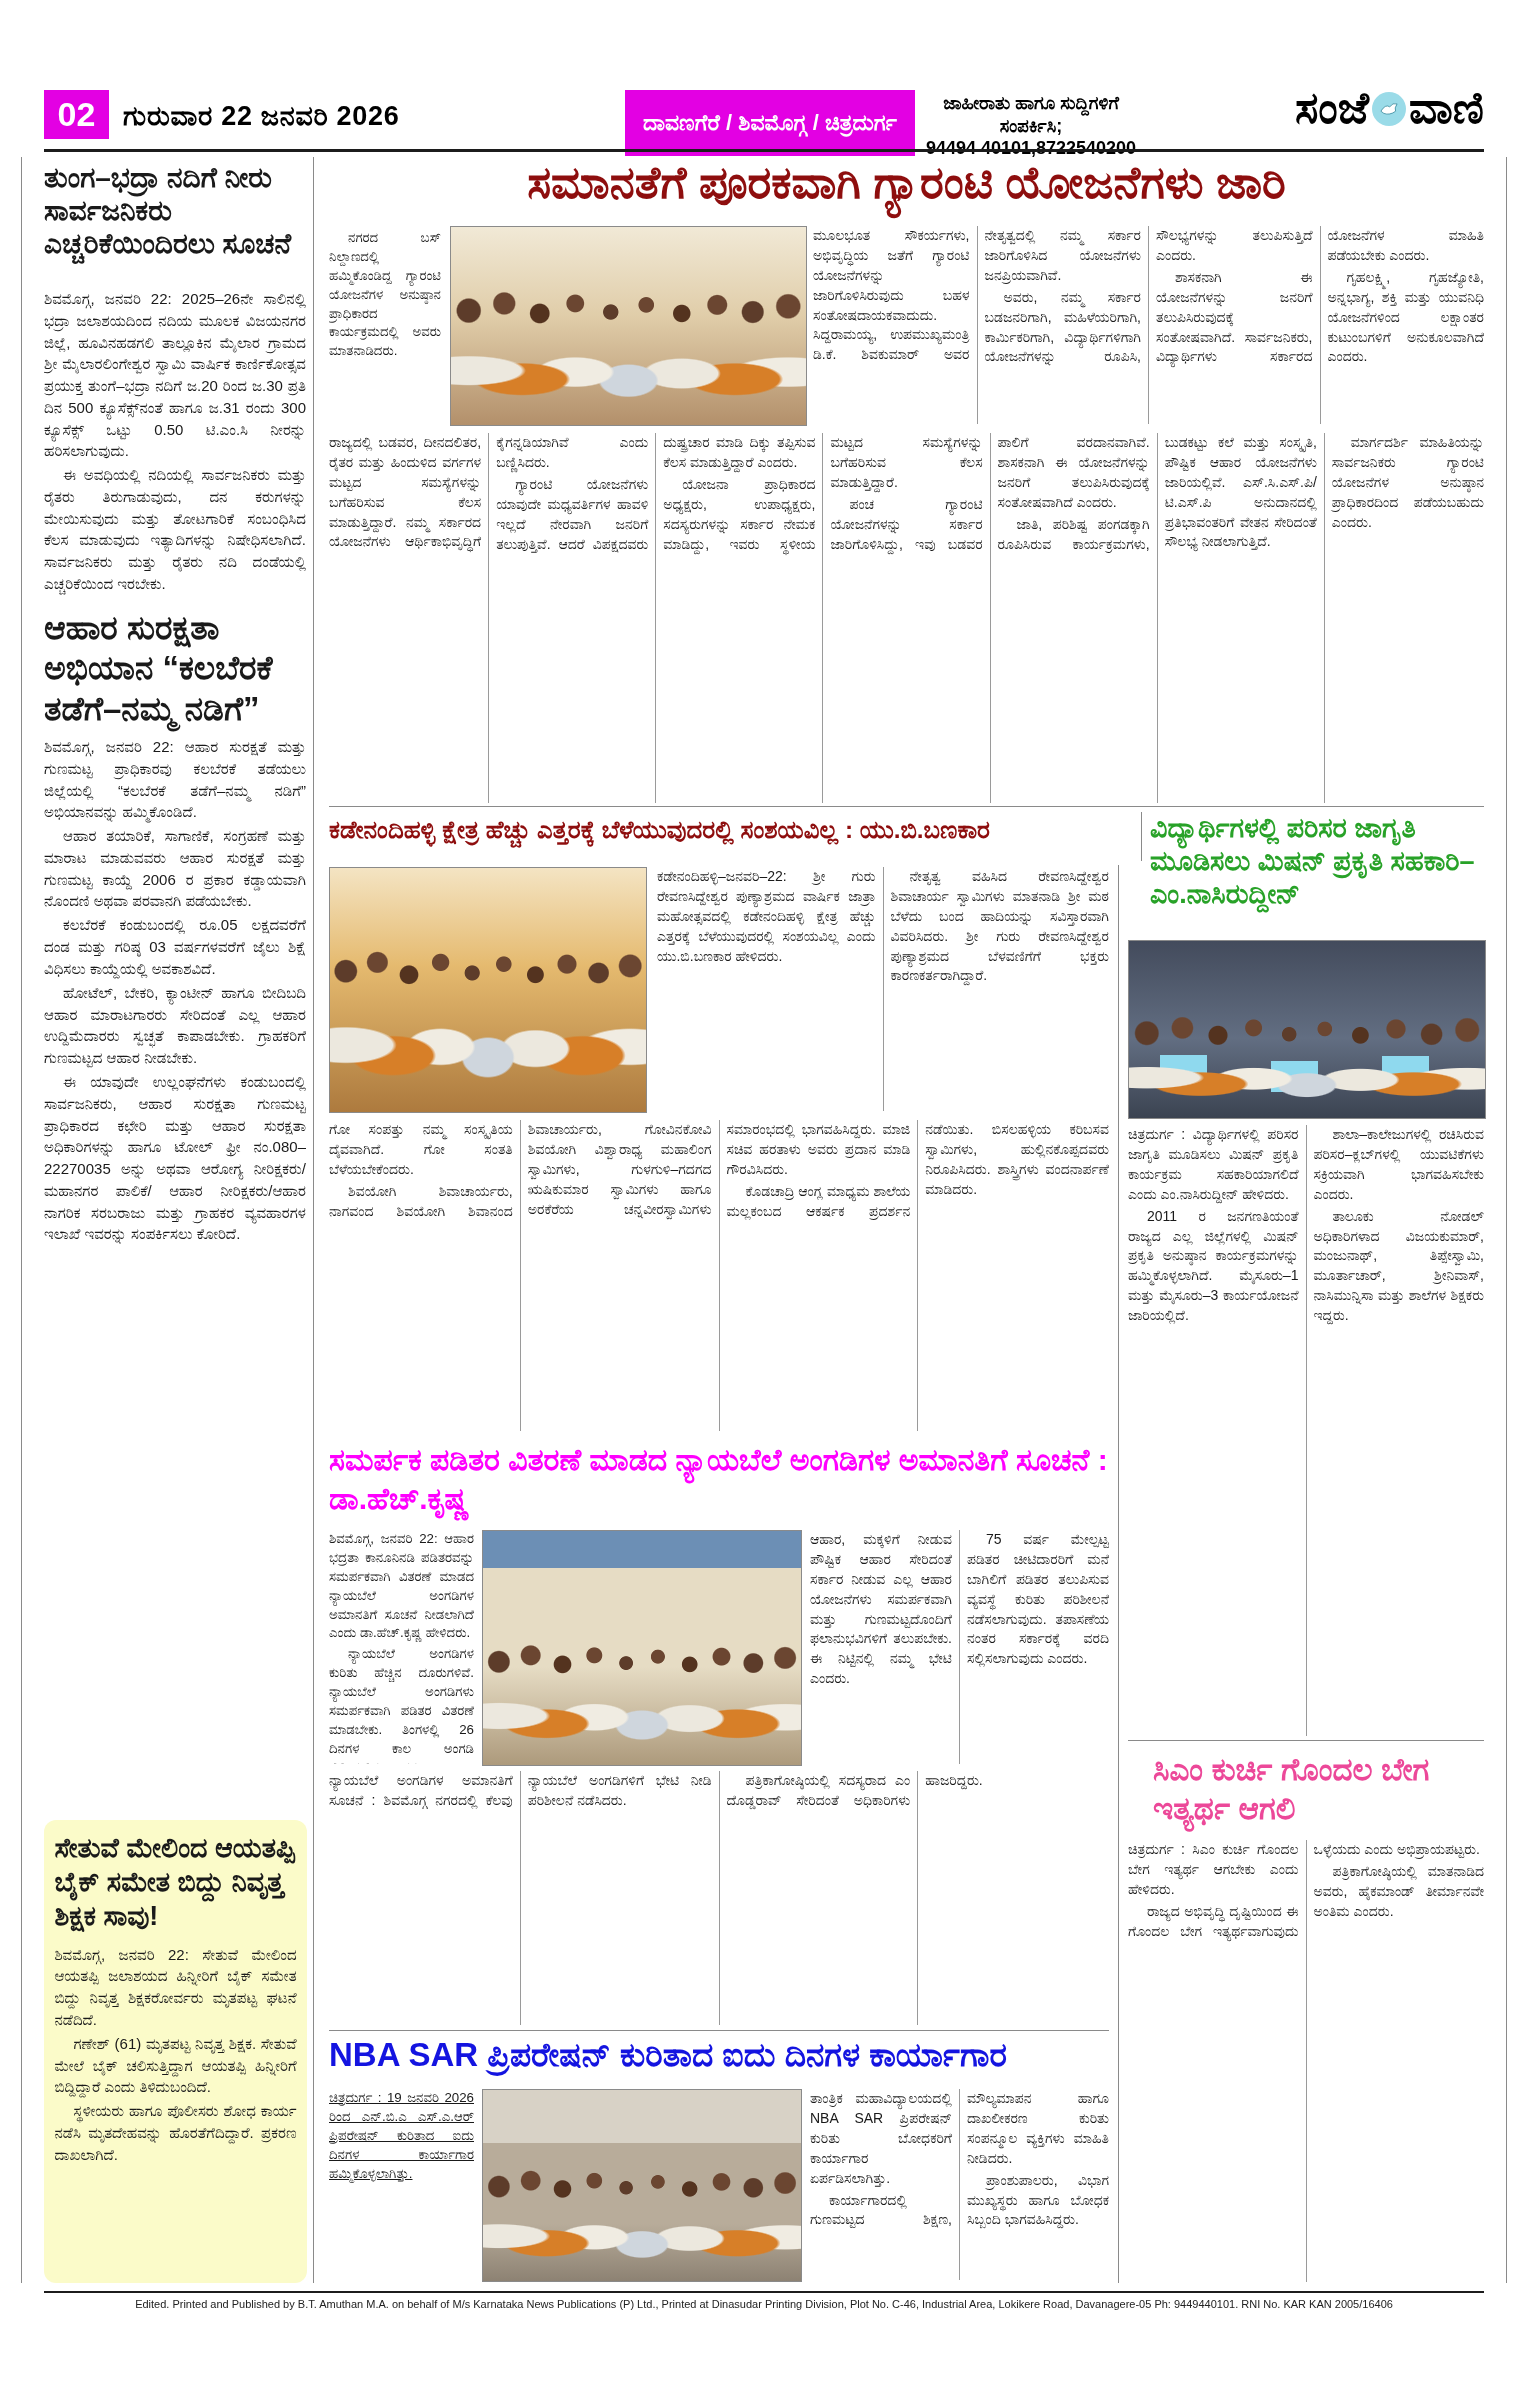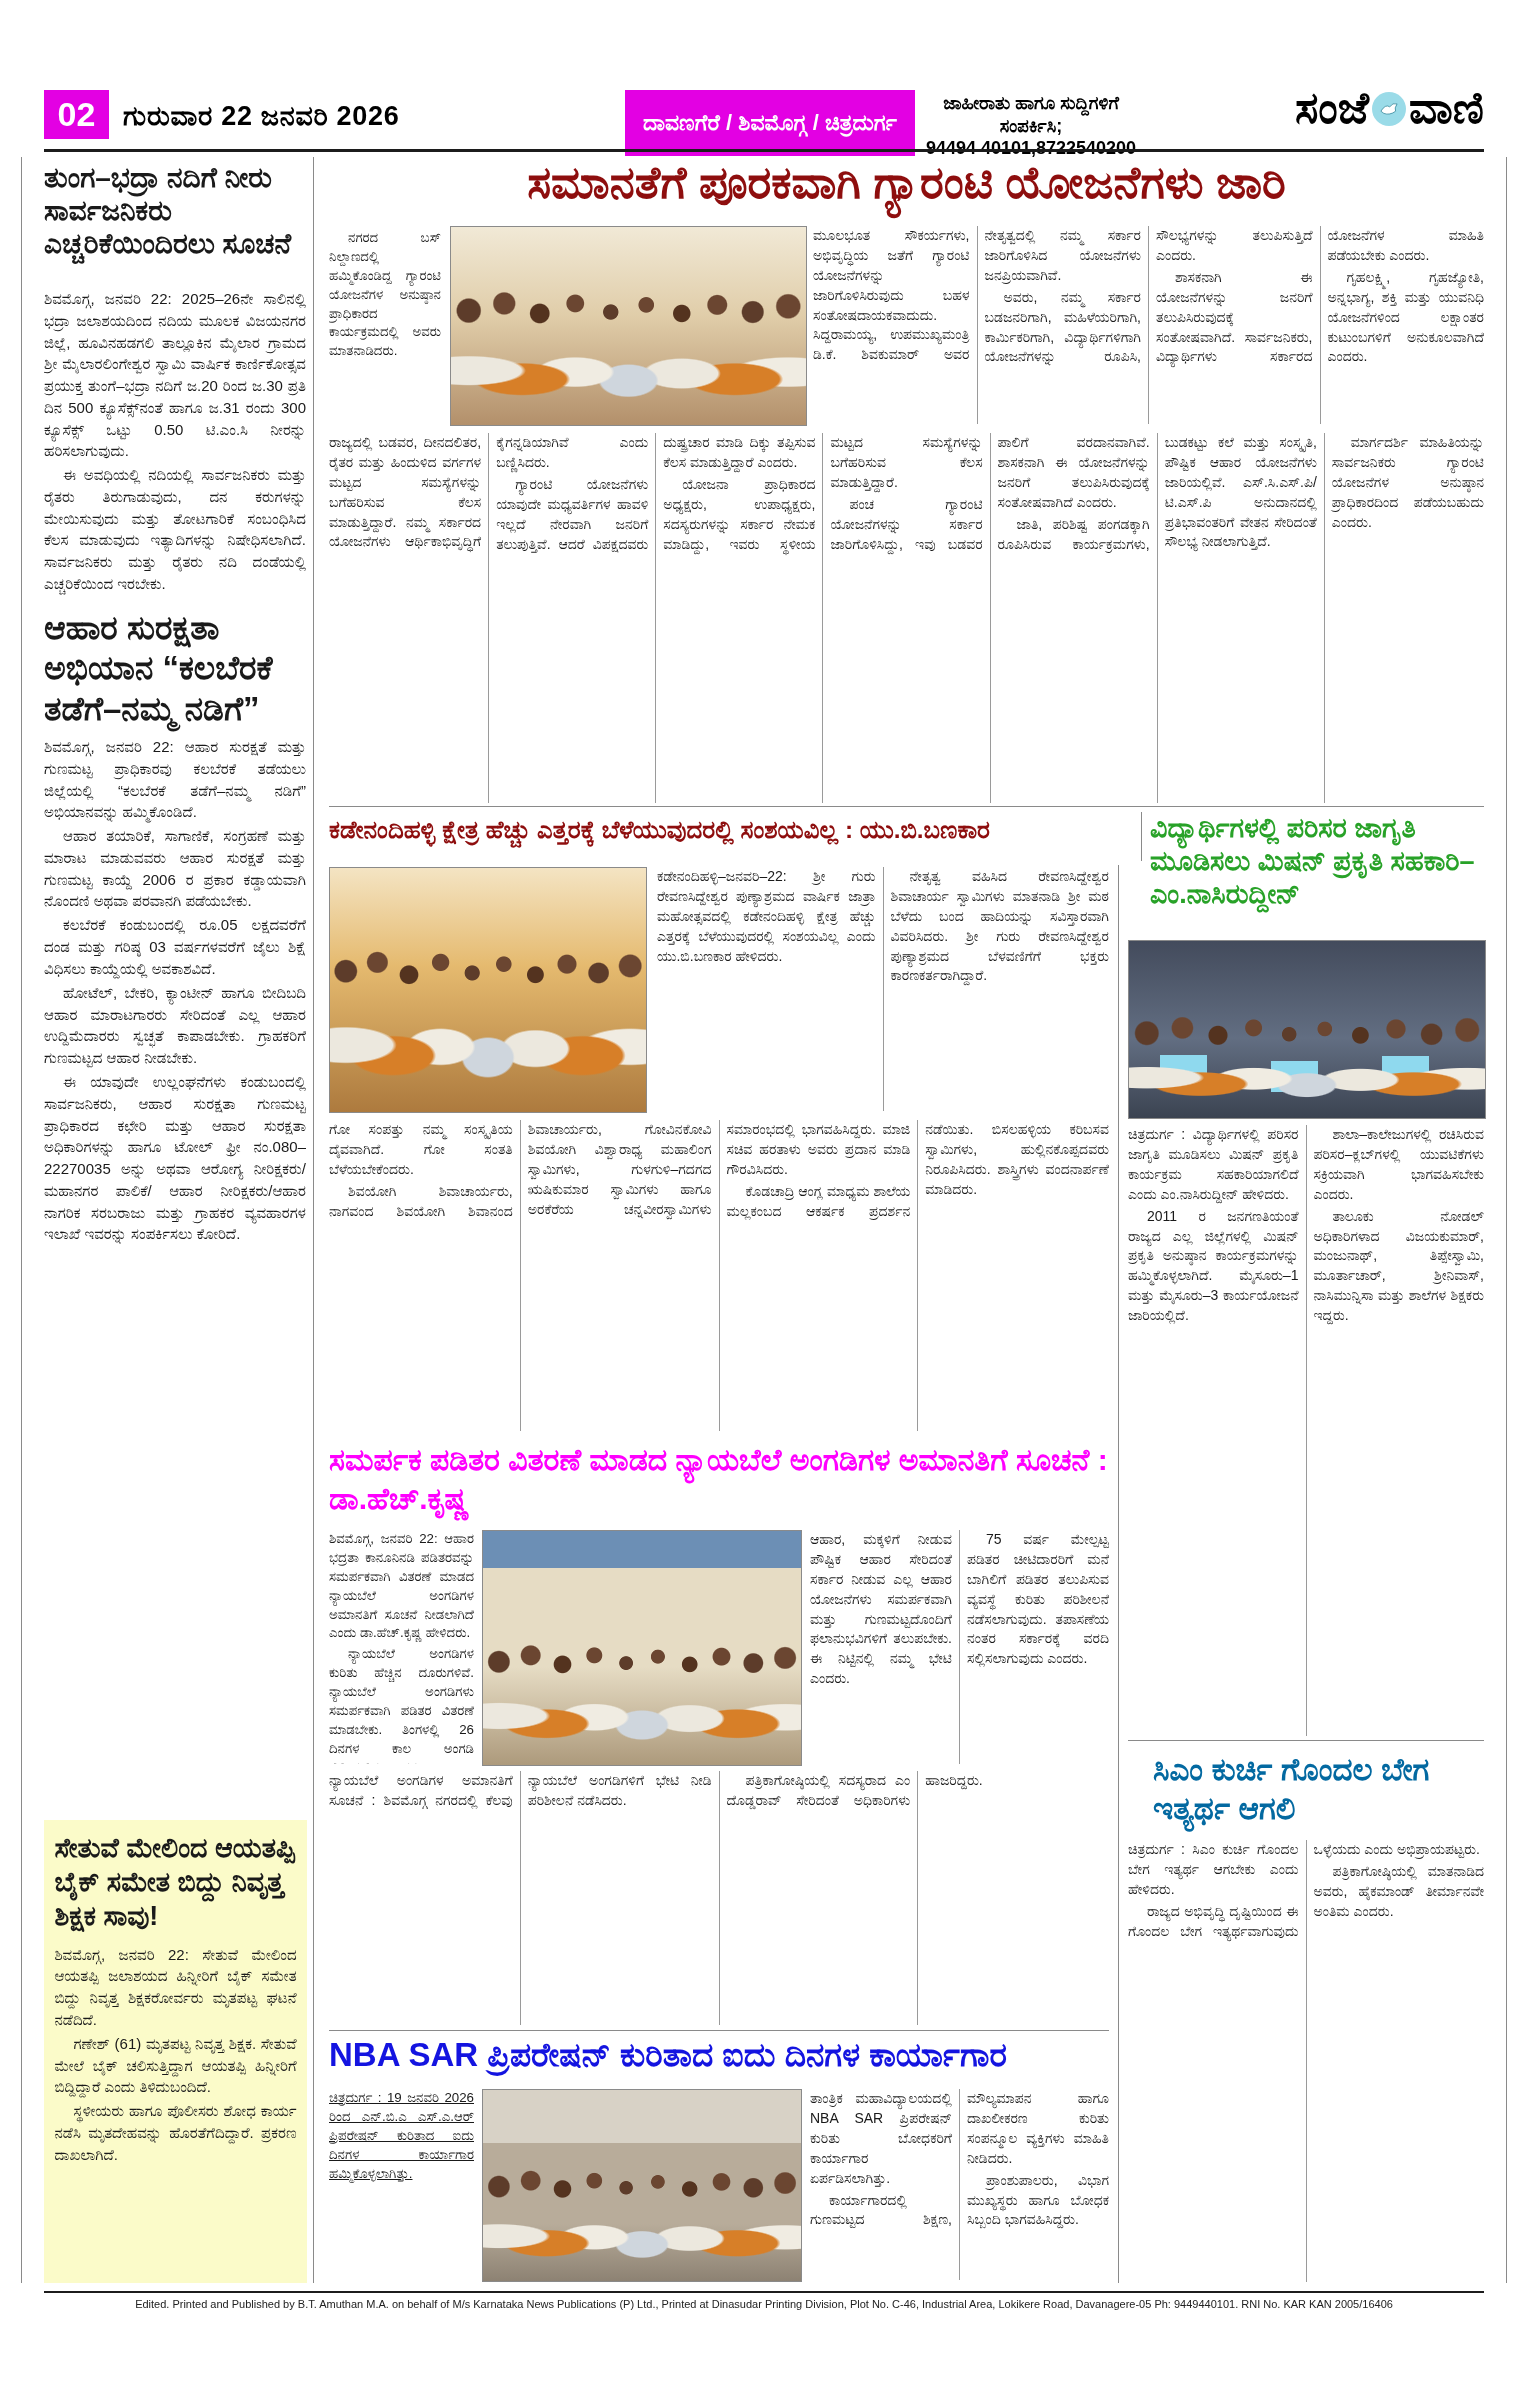--- a/index.html
+++ b/index.html
@@ -107,21 +107,21 @@
 
   <div class="abs hl hl-left2" style="left:44px;top:608px;width:262px;">ಆಹಾರ ಸುರಕ್ಷತಾ ಅಭಿಯಾನ “ಕಲಬೆರಕೆ ತಡೆಗೆ–ನಮ್ಮ ನಡಿಗೆ”</div>
   <div class="abs body-txt body-lg" style="left:44px;top:736px;width:262px;height:1076px;">
     <p class="p p0">ಶಿವಮೊಗ್ಗ, ಜನವರಿ 22: ಆಹಾರ ಸುರಕ್ಷತೆ ಮತ್ತು ಗುಣಮಟ್ಟ ಪ್ರಾಧಿಕಾರವು ಕಲಬೆರಕೆ ತಡೆಯಲು ಜಿಲ್ಲೆಯಲ್ಲಿ “ಕಲಬೆರಕೆ ತಡೆಗೆ–ನಮ್ಮ ನಡಿಗೆ” ಅಭಿಯಾನವನ್ನು ಹಮ್ಮಿಕೊಂಡಿದೆ.</p>
     <p class="p">ಆಹಾರ ತಯಾರಿಕೆ, ಸಾಗಾಣಿಕೆ, ಸಂಗ್ರಹಣೆ ಮತ್ತು ಮಾರಾಟ ಮಾಡುವವರು ಆಹಾರ ಸುರಕ್ಷತೆ ಮತ್ತು ಗುಣಮಟ್ಟ ಕಾಯ್ದೆ 2006 ರ ಪ್ರಕಾರ ಕಡ್ಡಾಯವಾಗಿ ನೊಂದಣಿ ಅಥವಾ ಪರವಾನಗಿ ಪಡೆಯಬೇಕು.</p>
     <p class="p">ಕಲಬೆರಕೆ ಕಂಡುಬಂದಲ್ಲಿ ರೂ.05 ಲಕ್ಷದವರೆಗೆ ದಂಡ ಮತ್ತು ಗರಿಷ್ಠ 03 ವರ್ಷಗಳವರೆಗೆ ಜೈಲು ಶಿಕ್ಷೆ ವಿಧಿಸಲು ಕಾಯ್ದೆಯಲ್ಲಿ ಅವಕಾಶವಿದೆ.</p>
     <p class="p">ಹೋಟೆಲ್, ಬೇಕರಿ, ಕ್ಯಾಂಟೀನ್ ಹಾಗೂ ಬೀದಿಬದಿ ಆಹಾರ ಮಾರಾಟಗಾರರು ಸೇರಿದಂತೆ ಎಲ್ಲ ಆಹಾರ ಉದ್ದಿಮೆದಾರರು ಸ್ವಚ್ಛತೆ ಕಾಪಾಡಬೇಕು. ಗ್ರಾಹಕರಿಗೆ ಗುಣಮಟ್ಟದ ಆಹಾರ ನೀಡಬೇಕು.</p>
     <p class="p">ಈ ಯಾವುದೇ ಉಲ್ಲಂಘನೆಗಳು ಕಂಡುಬಂದಲ್ಲಿ ಸಾರ್ವಜನಿಕರು, ಆಹಾರ ಸುರಕ್ಷತಾ ಗುಣಮಟ್ಟ ಪ್ರಾಧಿಕಾರದ ಕಛೇರಿ ಮತ್ತು ಆಹಾರ ಸುರಕ್ಷತಾ ಅಧಿಕಾರಿಗಳನ್ನು ಹಾಗೂ ಟೋಲ್ ಫ್ರೀ ನಂ.080–22270035 ಅನ್ನು ಅಥವಾ ಆರೋಗ್ಯ ನೀರಿಕ್ಷಕರು/ ಮಹಾನಗರ ಪಾಲಿಕೆ/ ಆಹಾರ ನೀರಿಕ್ಷಕರು/ಆಹಾರ ನಾಗರಿಕ ಸರಬರಾಜು ಮತ್ತು ಗ್ರಾಹಕರ ವ್ಯವಹಾರಗಳ ಇಲಾಖೆ ಇವರನ್ನು ಸಂಪರ್ಕಿಸಲು ಕೋರಿದೆ.</p>
   </div>
 
-  <div class="abs ybox" style="left:44px;top:1820px;width:263px;height:463px;">
+  <div class="abs ybox" style="left:44px;top:1820px;width:263px;height:463px;border-radius:12px;">
     <div class="hl hl-ybox">ಸೇತುವೆ ಮೇಲಿಂದ ಆಯತಪ್ಪಿ ಬೈಕ್ ಸಮೇತ ಬಿದ್ದು ನಿವೃತ್ತ ಶಿಕ್ಷಕ ಸಾವು!</div>
     <div class="body-txt body-lg" style="margin-top:10.4px;height:311px;">
       <p class="p p0">ಶಿವಮೊಗ್ಗ, ಜನವರಿ 22: ಸೇತುವೆ ಮೇಲಿಂದ ಆಯತಪ್ಪಿ ಜಲಾಶಯದ ಹಿನ್ನೀರಿಗೆ ಬೈಕ್ ಸಮೇತ ಬಿದ್ದು ನಿವೃತ್ತ ಶಿಕ್ಷಕರೋರ್ವರು ಮೃತಪಟ್ಟ ಘಟನೆ ನಡೆದಿದೆ.</p>
       <p class="p">ಗಣೇಶ್ (61) ಮೃತಪಟ್ಟ ನಿವೃತ್ತ ಶಿಕ್ಷಕ. ಸೇತುವೆ ಮೇಲೆ ಬೈಕ್ ಚಲಿಸುತ್ತಿದ್ದಾಗ ಆಯತಪ್ಪಿ ಹಿನ್ನೀರಿಗೆ ಬಿದ್ದಿದ್ದಾರೆ ಎಂದು ತಿಳಿದುಬಂದಿದೆ.</p>
       <p class="p">ಸ್ಥಳೀಯರು ಹಾಗೂ ಪೊಲೀಸರು ಶೋಧ ಕಾರ್ಯ ನಡೆಸಿ ಮೃತದೇಹವನ್ನು ಹೊರತೆಗೆದಿದ್ದಾರೆ. ಪ್ರಕರಣ ದಾಖಲಾಗಿದೆ.</p>
     </div>
   </div>
 
   <div class="abs hl hl-main" style="left:329px;top:158px;width:1155px;color:#8e0e0e;">ಸಮಾನತೆಗೆ ಪೂರಕವಾಗಿ ಗ್ಯಾರಂಟಿ ಯೋಜನೆಗಳು ಜಾರಿ</div>
   <div class="abs body-txt" style="left:329px;top:229px;width:112px;height:194px;font-size:13.3px;">
@@ -165,21 +165,21 @@
     <div class="crowd" style="height:60%;"></div>
   </div>
   <div class="abs body-txt cols2" style="left:1128px;top:1125px;width:356px;height:611px;">
     <p class="p p0">ಚಿತ್ರದುರ್ಗ : ವಿದ್ಯಾರ್ಥಿಗಳಲ್ಲಿ ಪರಿಸರ ಜಾಗೃತಿ ಮೂಡಿಸಲು ಮಿಷನ್ ಪ್ರಕೃತಿ ಕಾರ್ಯಕ್ರಮ ಸಹಕಾರಿಯಾಗಲಿದೆ ಎಂದು ಎಂ.ನಾಸಿರುದ್ದೀನ್ ಹೇಳಿದರು.</p>
     <p class="p">2011 ರ ಜನಗಣತಿಯಂತೆ ರಾಜ್ಯದ ಎಲ್ಲ ಜಿಲ್ಲೆಗಳಲ್ಲಿ ಮಿಷನ್ ಪ್ರಕೃತಿ ಅನುಷ್ಠಾನ ಕಾರ್ಯಕ್ರಮಗಳನ್ನು ಹಮ್ಮಿಕೊಳ್ಳಲಾಗಿದೆ. ಮೈಸೂರು–1 ಮತ್ತು ಮೈಸೂರು–3 ಕಾರ್ಯಯೋಜನೆ ಜಾರಿಯಲ್ಲಿದೆ.</p>
     <p class="p">ಶಾಲಾ–ಕಾಲೇಜುಗಳಲ್ಲಿ ರಚಿಸಿರುವ ಪರಿಸರ–ಕ್ಲಬ್‌ಗಳಲ್ಲಿ ಯುವಟಿಕೆಗಳು ಸಕ್ರಿಯವಾಗಿ ಭಾಗವಹಿಸಬೇಕು ಎಂದರು.</p>
     <p class="p">ತಾಲೂಕು ನೋಡಲ್ ಅಧಿಕಾರಿಗಳಾದ ವಿಜಯಕುಮಾರ್, ಮಂಜುನಾಥ್, ತಿಪ್ಪೇಸ್ವಾಮಿ, ಮೂರ್ತಾಚಾರ್, ಶ್ರೀನಿವಾಸ್, ನಾಸಿಮುನ್ನಿಸಾ ಮತ್ತು ಶಾಲೆಗಳ ಶಿಕ್ಷಕರು ಇದ್ದರು.</p>
   </div>
   <div class="rule-h" style="left:1128px;top:1740px;width:356px;height:0.7px;background:#8a8a8a;"></div>
 
-  <div class="abs hl hl-cm" style="left:1153px;top:1751px;width:330px;color:#0369a1;">ಸಿಎಂ ಕುರ್ಚಿ ಗೊಂದಲ ಬೇಗ ಇತ್ಯರ್ಥ ಆಗಲಿ</div>
+  <div class="abs hl hl-cm" style="left:1153px;top:1751px;width:330px;color:#ec4899;">ಸಿಎಂ ಕುರ್ಚಿ ಗೊಂದಲ ಬೇಗ ಇತ್ಯರ್ಥ ಆಗಲಿ</div>
   <div class="abs body-txt cols2" style="left:1128px;top:1840px;width:356px;height:442px;">
     <p class="p p0">ಚಿತ್ರದುರ್ಗ : ಸಿಎಂ ಕುರ್ಚಿ ಗೊಂದಲ ಬೇಗ ಇತ್ಯರ್ಥ ಆಗಬೇಕು ಎಂದು ಹೇಳಿದರು.</p>
     <p class="p">ರಾಜ್ಯದ ಅಭಿವೃದ್ಧಿ ದೃಷ್ಟಿಯಿಂದ ಈ ಗೊಂದಲ ಬೇಗ ಇತ್ಯರ್ಥವಾಗುವುದು ಒಳ್ಳೆಯದು ಎಂದು ಅಭಿಪ್ರಾಯಪಟ್ಟರು.</p>
     <p class="p">ಪತ್ರಿಕಾಗೋಷ್ಠಿಯಲ್ಲಿ ಮಾತನಾಡಿದ ಅವರು, ಹೈಕಮಾಂಡ್ ತೀರ್ಮಾನವೇ ಅಂತಿಮ ಎಂದರು.</p>
   </div>
 
   <div class="abs hl hl-ration" style="left:329px;top:1440px;width:780px;color:#ff00ff;">ಸಮರ್ಪಕ ಪಡಿತರ ವಿತರಣೆ ಮಾಡದ ನ್ಯಾಯಬೆಲೆ ಅಂಗಡಿಗಳ ಅಮಾನತಿಗೆ ಸೂಚನೆ : ಡಾ.ಹೆಚ್.ಕೃಷ್ಣ</div>
   <div class="abs body-txt" style="left:329px;top:1530px;width:145px;height:234px;font-size:13.3px;">
     <p class="p p0">ಶಿವಮೊಗ್ಗ, ಜನವರಿ 22: ಆಹಾರ ಭದ್ರತಾ ಕಾನೂನಿನಡಿ ಪಡಿತರವನ್ನು ಸಮರ್ಪಕವಾಗಿ ವಿತರಣೆ ಮಾಡದ ನ್ಯಾಯಬೆಲೆ ಅಂಗಡಿಗಳ ಅಮಾನತಿಗೆ ಸೂಚನೆ ನೀಡಲಾಗಿದೆ ಎಂದು ಡಾ.ಹೆಚ್.ಕೃಷ್ಣ ಹೇಳಿದರು.</p>
     <p class="p">ನ್ಯಾಯಬೆಲೆ ಅಂಗಡಿಗಳ ಕುರಿತು ಹೆಚ್ಚಿನ ದೂರುಗಳಿವೆ. ನ್ಯಾಯಬೆಲೆ ಅಂಗಡಿಗಳು ಸಮರ್ಪಕವಾಗಿ ಪಡಿತರ ವಿತರಣೆ ಮಾಡಬೇಕು. ತಿಂಗಳಲ್ಲಿ 26 ದಿನಗಳ ಕಾಲ ಅಂಗಡಿ ತೆರೆದಿರಬೇಕು ಎಂದರು.</p>

